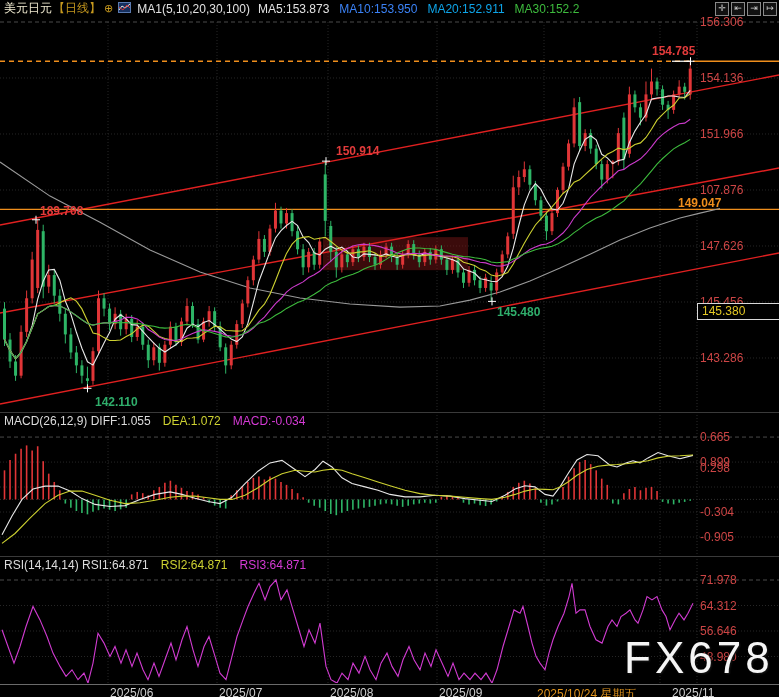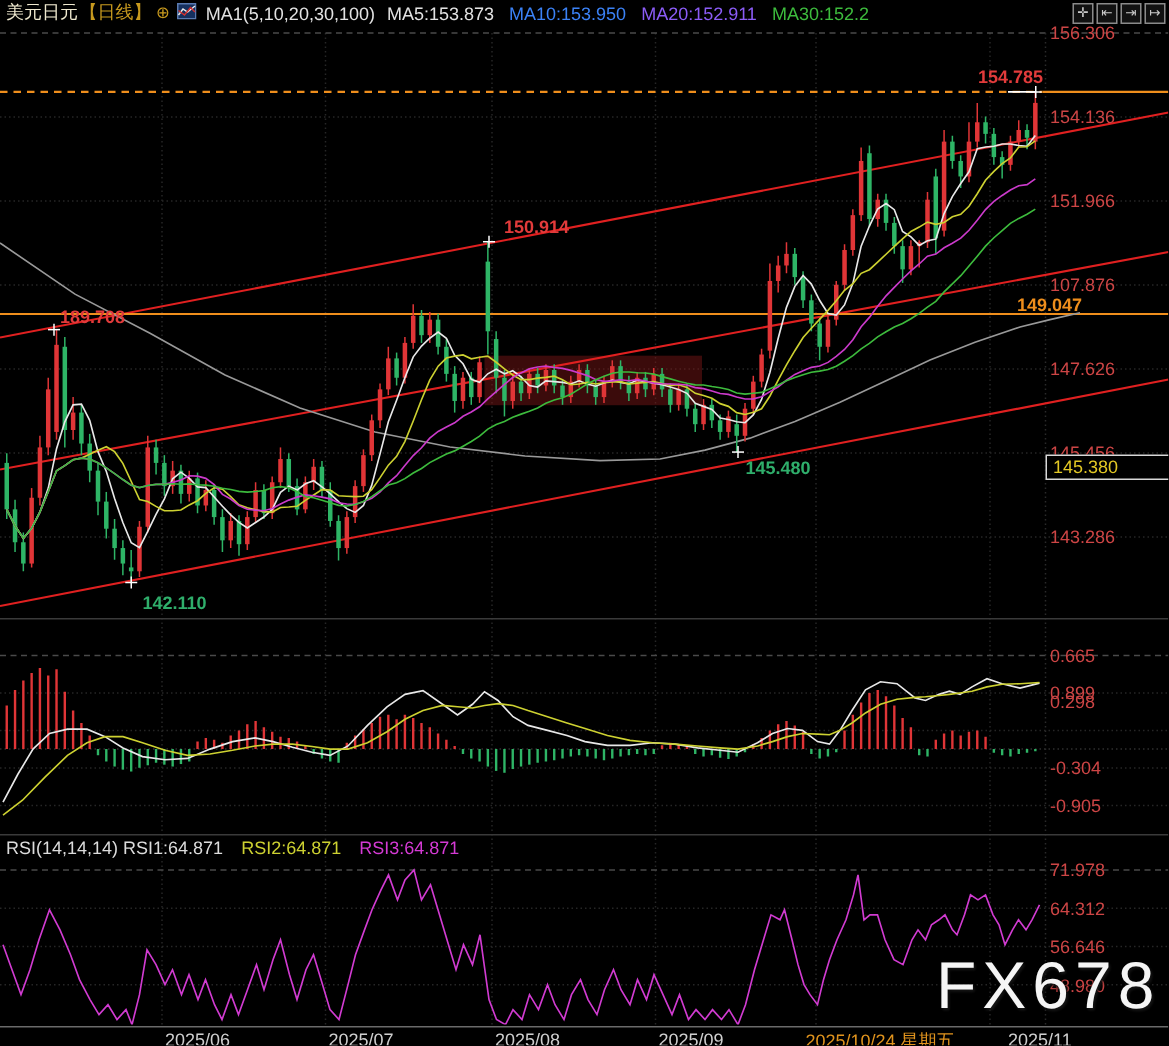--- a/index.html
+++ b/index.html
@@ -9,21 +9,21 @@
   .topbar{position:absolute;left:0;top:0;width:779px;height:17px;z-index:5;display:flex;
           align-items:center;font-size:12px;white-space:nowrap;}
   .topbar .grp{display:flex;align-items:center;margin-left:4px;}
   .sym{color:#efe9cf;}
   .period{color:#c7991e;margin-left:1px;}
   .plus{color:#c7991e;margin-left:3px;font-size:11px;}
   .chicon{margin-left:5px;display:inline-block;}
   .mas{color:#e2e2e2;margin-left:6px;}
   .ma5{color:#e2e2e2;margin-left:8px;}
   .ma10{color:#3b82f6;margin-left:10px;}
-  .ma20{color:#8b5cf6;margin-left:10px;}
+  .ma20{color:#0ea5e9;margin-left:10px;}
   .ma30{color:#3dbb3d;margin-left:10px;}
   .toolicons{position:absolute;right:2px;top:2px;display:flex;gap:2px;z-index:6;}
   .ticon{width:12px;height:12px;border:1px solid #8a8a8a;color:#c8c8c8;font-size:9px;
          line-height:11px;text-align:center;background:#111;cursor:pointer;}
   .ylab{position:absolute;left:700px;color:#cd4545;font-size:12px;z-index:3;}
   .ann{position:absolute;font-size:12px;font-weight:bold;z-index:4;}
   .paneLabels{position:absolute;left:4px;font-size:12px;z-index:4;white-space:nowrap;}
   .pl-w{color:#dcdcdc;} .pl-y{color:#cdd131;margin-left:12px;} .pl-m{color:#d53ad5;margin-left:12px;}
   .dlab{position:absolute;top:686px;font-size:12px;color:#cfcfcf;z-index:4;}
   .dlab.hl{color:#e0931d;}
@@ -526,20 +526,23 @@
     </div>
   </div>
 
   <div class="toolicons">
     <span class="ticon">✛</span>
     <span class="ticon">⇤</span>
     <span class="ticon">⇥</span>
     <span class="ticon">↦</span>
   </div>
 
+  <div class="paneLabels" id="macd-row" style="top:414px">
+    <span class="pl-w">MACD(26,12,9) DIFF:1.055</span><span class="pl-y">DEA:1.072</span><span class="pl-m">MACD:-0.034</span>
+  </div>
 
   <div class="paneLabels" id="rsi-row" style="top:558px">
     <span class="pl-w">RSI(14,14,14) RSI1:64.871</span><span class="pl-y">RSI2:64.871</span><span class="pl-m">RSI3:64.871</span>
   </div>
 
   <div class="ann" style="left: 628px; top: 44px; color: rgb(226, 59, 59); margin-left: 24px;">154.785</div>
   <div class="ann" style="left: 336px; top: 144px; color: rgb(226, 59, 59);">150.914</div>
   <div class="ann" style="left: 40px; top: 204px; color: rgb(226, 59, 59);">189.708</div>
   <div class="ann" style="left: 678px; top: 196px; color: rgb(239, 142, 28);">149.047</div>
   <div class="ann" style="left: 497px; top: 305px; color: rgb(47, 174, 107);">145.480</div>

